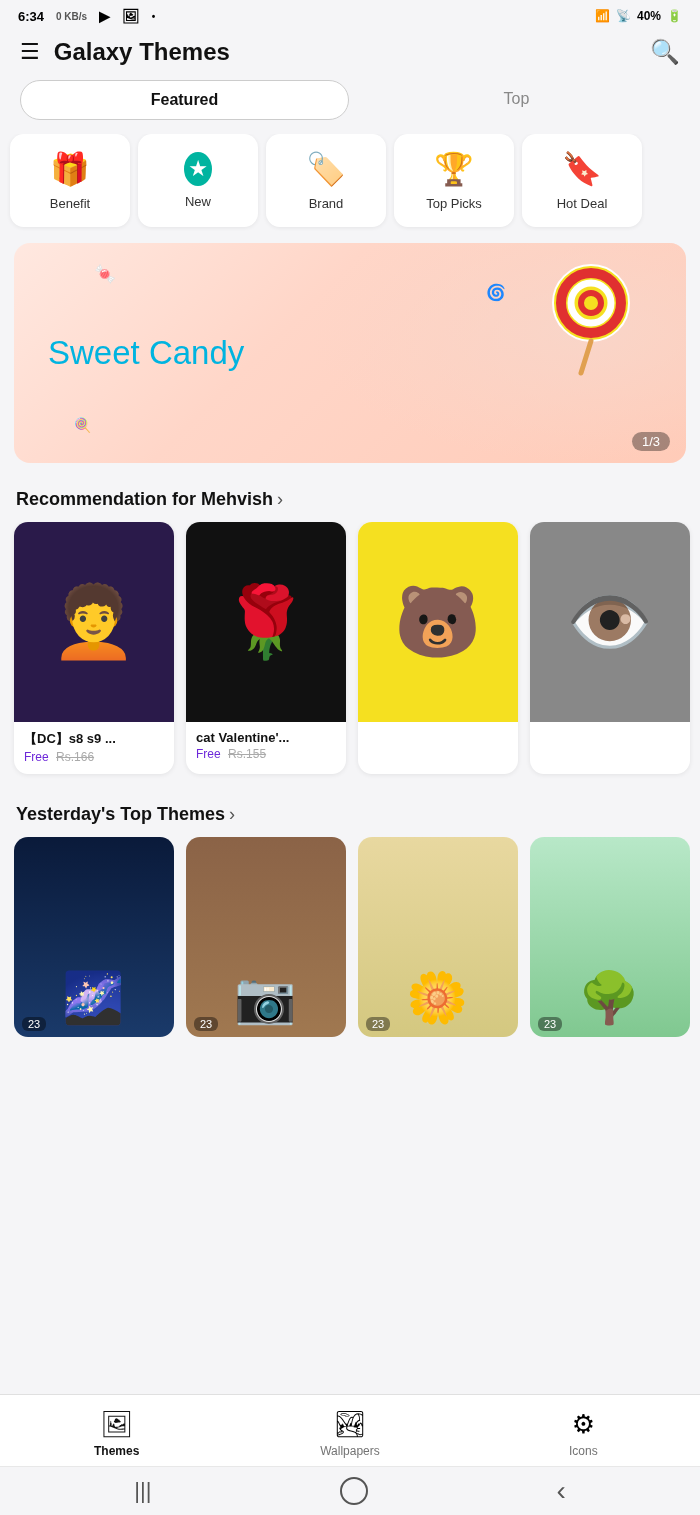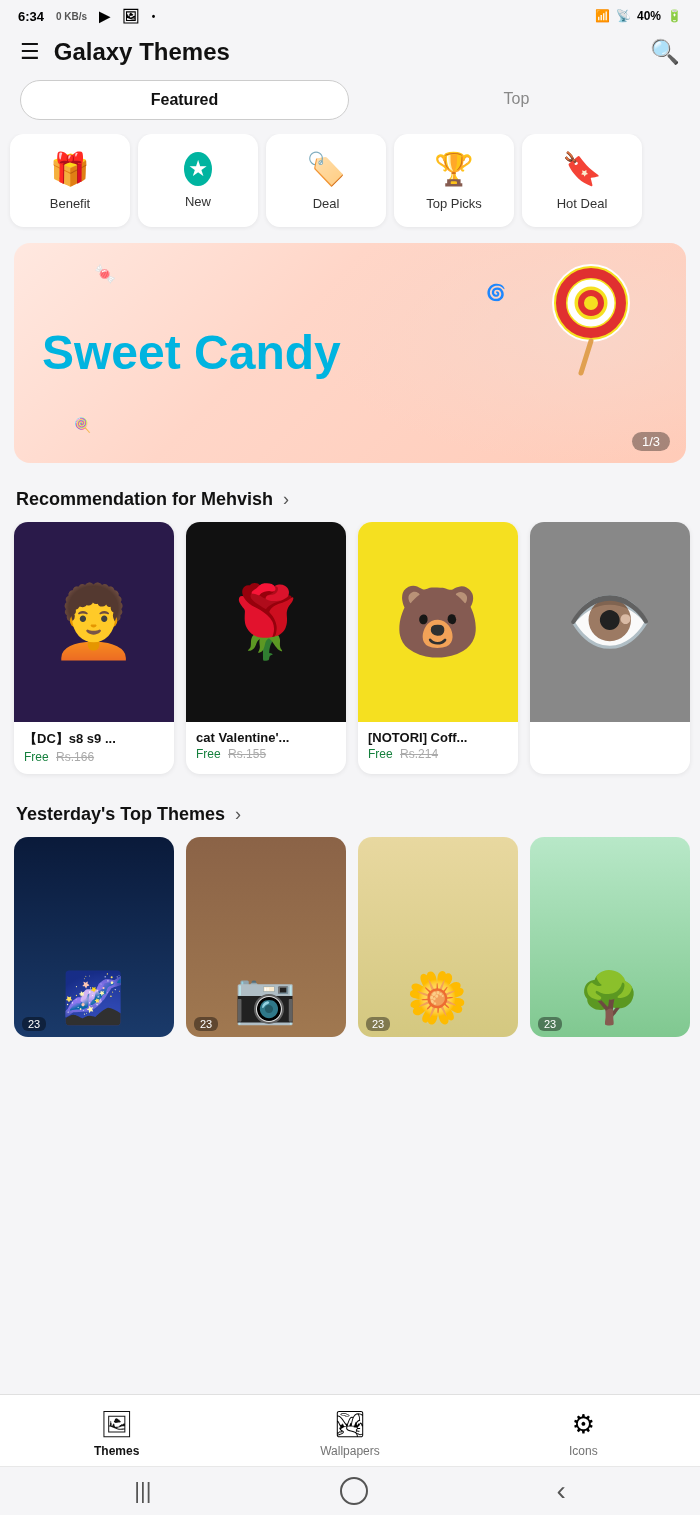--- a/index.html
+++ b/index.html
@@ -95,23 +95,23 @@
       border-radius: 16px;
       background: linear-gradient(135deg, #ffe8e0 0%, #ffd6c8 40%, #ffcbb8 100%);
       height: 220px;
       position: relative;
       overflow: hidden;
       display: flex;
       align-items: center;
     }
     .banner-text {
       position: absolute;
-      left: 28px;
-      font-size: 48px;
-      font-weight: 700;
+      left: 34px;
+      font-size: 33px;
+      font-weight: 400;
       color: #00b4e0;
       z-index: 2;
       line-height: 1.2;
     }
     .banner-candy-decor {
       position: absolute;
       right: -10px;
       top: 0;
       width: 58%;
       height: 100%;
@@ -126,21 +126,21 @@
       border-radius: 10px;
       padding: 2px 10px;
       font-size: 13px;
     }
 
     
     .section-header {
       display: flex;
       align-items: center;
       padding: 10px 16px 12px;
-      gap: 8px;
+      gap: 2px;
       cursor: pointer;
     }
     .section-title {
       font-size: 18px;
       font-weight: 700;
       color: #111;
     }
     .section-arrow {
       font-size: 18px;
       color: #555;
@@ -180,21 +180,21 @@
       white-space: nowrap;
       overflow: hidden;
       text-overflow: ellipsis;
     }
     .theme-card-price {
       font-size: 12px;
       color: #666;
       margin-top: 2px;
     }
     .theme-card-price .free {
-      color: #15803d;
+      color: #6d28d9;
       font-weight: 500;
     }
     .theme-card-price .original {
       text-decoration: line-through;
       color: #aaa;
       margin-left: 4px;
     }
 
     
     .yesterday-row {
@@ -287,21 +287,21 @@
   <div class="category-item">
     <span class="category-icon benefit-icon">🎁</span>
     <span class="category-label">Benefit</span>
   </div>
   <div class="category-item">
     <span class="category-icon new-icon" style="background:#00b4a0;color:white;border-radius:50%;padding:4px;font-size:22px;">★</span>
     <span class="category-label">New</span>
   </div>
   <div class="category-item">
     <span class="category-icon brand-icon">🏷️</span>
-    <span class="category-label">Deal</span>
+    <span class="category-label">Brand</span>
   </div>
   <div class="category-item">
     <span class="category-icon topicks-icon">🏆</span>
     <span class="category-label">Top Picks</span>
   </div>
   <div class="category-item">
     <span class="category-icon hotdeal-icon">🔖</span>
     <span class="category-label">Hot Deal</span>
   </div>
 </div>
@@ -354,27 +354,20 @@
       <div class="theme-card-price">
         <span class="free">Free</span>
         <span class="original">Rs.155</span>
       </div>
     </div>
   </div>
   <div class="theme-card">
     <div class="theme-card-image-placeholder" style="background:#f5e020;">
       <span style="font-size:70px;">🐻</span>
     </div>
-    <div class="theme-card-info">
-      <div class="theme-card-name">[NOTORI] Coff...</div>
-      <div class="theme-card-price">
-        <span class="free">Free</span>
-        <span class="original">Rs.214</span>
-      </div>
-    </div>
   </div>
   <div class="theme-card">
     <div class="theme-card-image-placeholder" style="background:#888;">
       <span style="font-size:70px;">👁️</span>
     </div>
   </div>
 </div>
 
 <div class="section-header">
   <span class="section-title">Yesterday's Top Themes</span>

